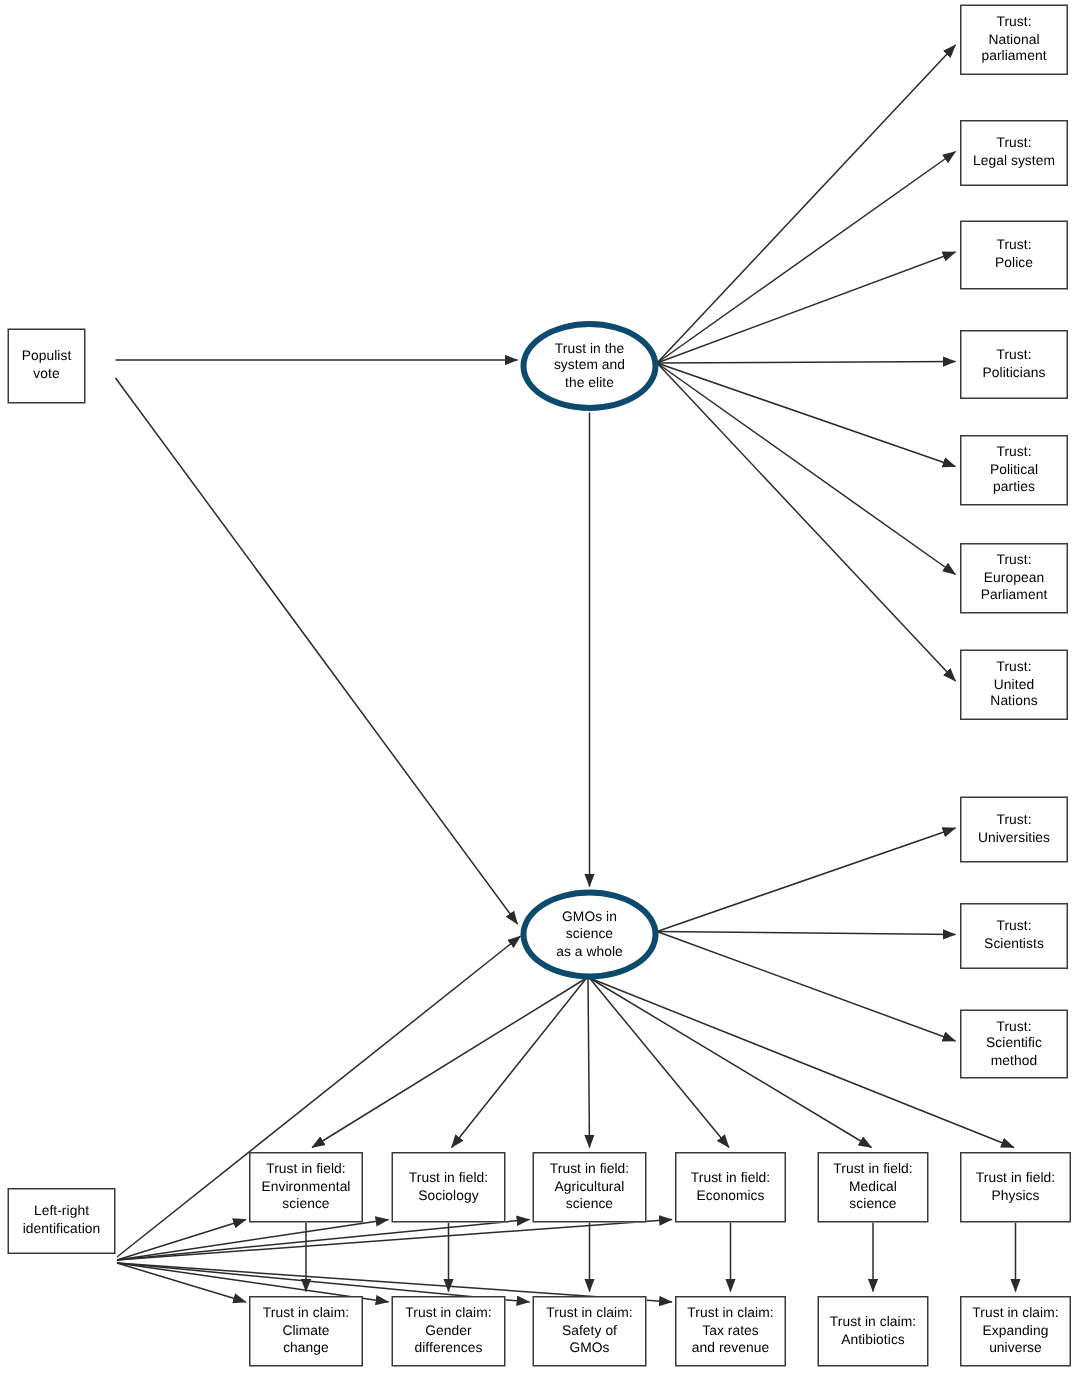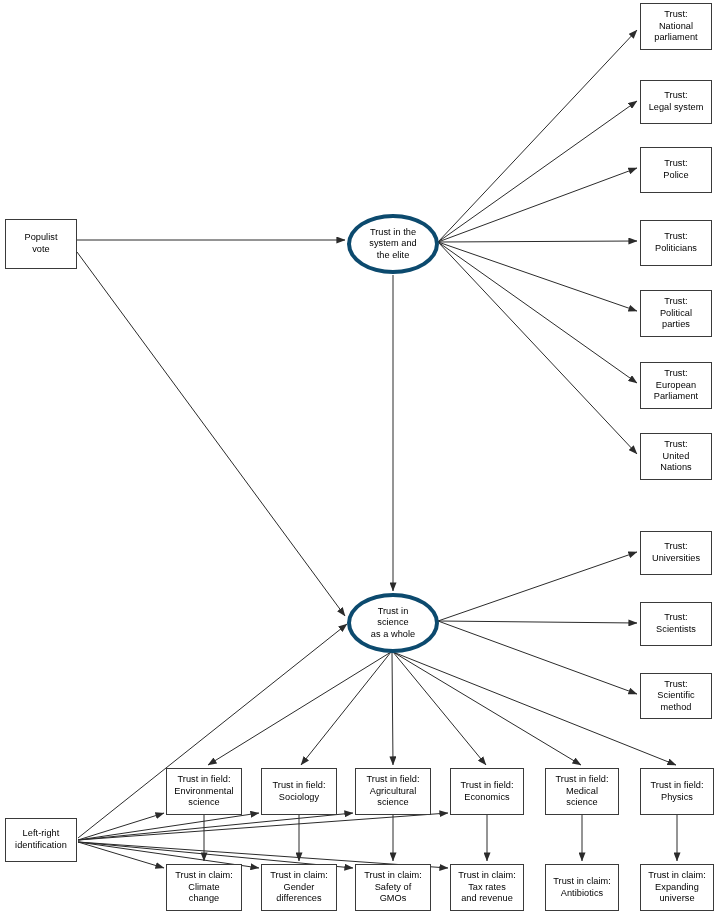--- a/index.html
+++ b/index.html
@@ -94,35 +94,35 @@
         <line x1="78" y1="840" x2="259" y2="813" stroke="#2b2b2b" stroke-width="1" marker-end="url(#arrowhead)"></line>
         <line x1="78" y1="840" x2="353" y2="813" stroke="#2b2b2b" stroke-width="1" marker-end="url(#arrowhead)"></line>
         <line x1="78" y1="840" x2="448" y2="813" stroke="#2b2b2b" stroke-width="1" marker-end="url(#arrowhead)"></line>
         <line x1="78" y1="842" x2="164" y2="868" stroke="#2b2b2b" stroke-width="1" marker-end="url(#arrowhead)"></line>
         <line x1="78" y1="842" x2="259" y2="868" stroke="#2b2b2b" stroke-width="1" marker-end="url(#arrowhead)"></line>
         <line x1="78" y1="842" x2="353" y2="868" stroke="#2b2b2b" stroke-width="1" marker-end="url(#arrowhead)"></line>
         <line x1="78" y1="842" x2="448" y2="868" stroke="#2b2b2b" stroke-width="1" marker-end="url(#arrowhead)"></line>
       </g>
   </svg>
   <div id="nodes-layer">
-      <div class="node node-box" style="left: 5px; top: 219px; width: 72px; height: 50px;">
+      <div class="node node-box" style="left: 5px; top: 219px; width: 52px; height: 50px;">
         <span>Populist
 vote</span>
       </div>
-      <div class="node node-box" style="left: 5px; top: 818px; width: 72px; height: 44px;">
+      <div class="node node-box" style="left: 5px; top: 792px; width: 72px; height: 44px;">
         <span>Left-right
 identification</span>
       </div>
       <div class="node node-ellipse" style="left: 347px; top: 214px; width: 92px; height: 60px;">
         <span>Trust in the
 system and
 the elite</span>
       </div>
       <div class="node node-ellipse" style="left: 347px; top: 593px; width: 92px; height: 60px;">
-        <span>Trust in
+        <span>GMOs in
 science
 as a whole</span>
       </div>
       <div class="node node-box" style="left: 640px; top: 3px; width: 72px; height: 47px;">
         <span>Trust:
 National
 parliament</span>
       </div>
       <div class="node node-box" style="left: 640px; top: 80px; width: 72px; height: 44px;">
         <span>Trust:

